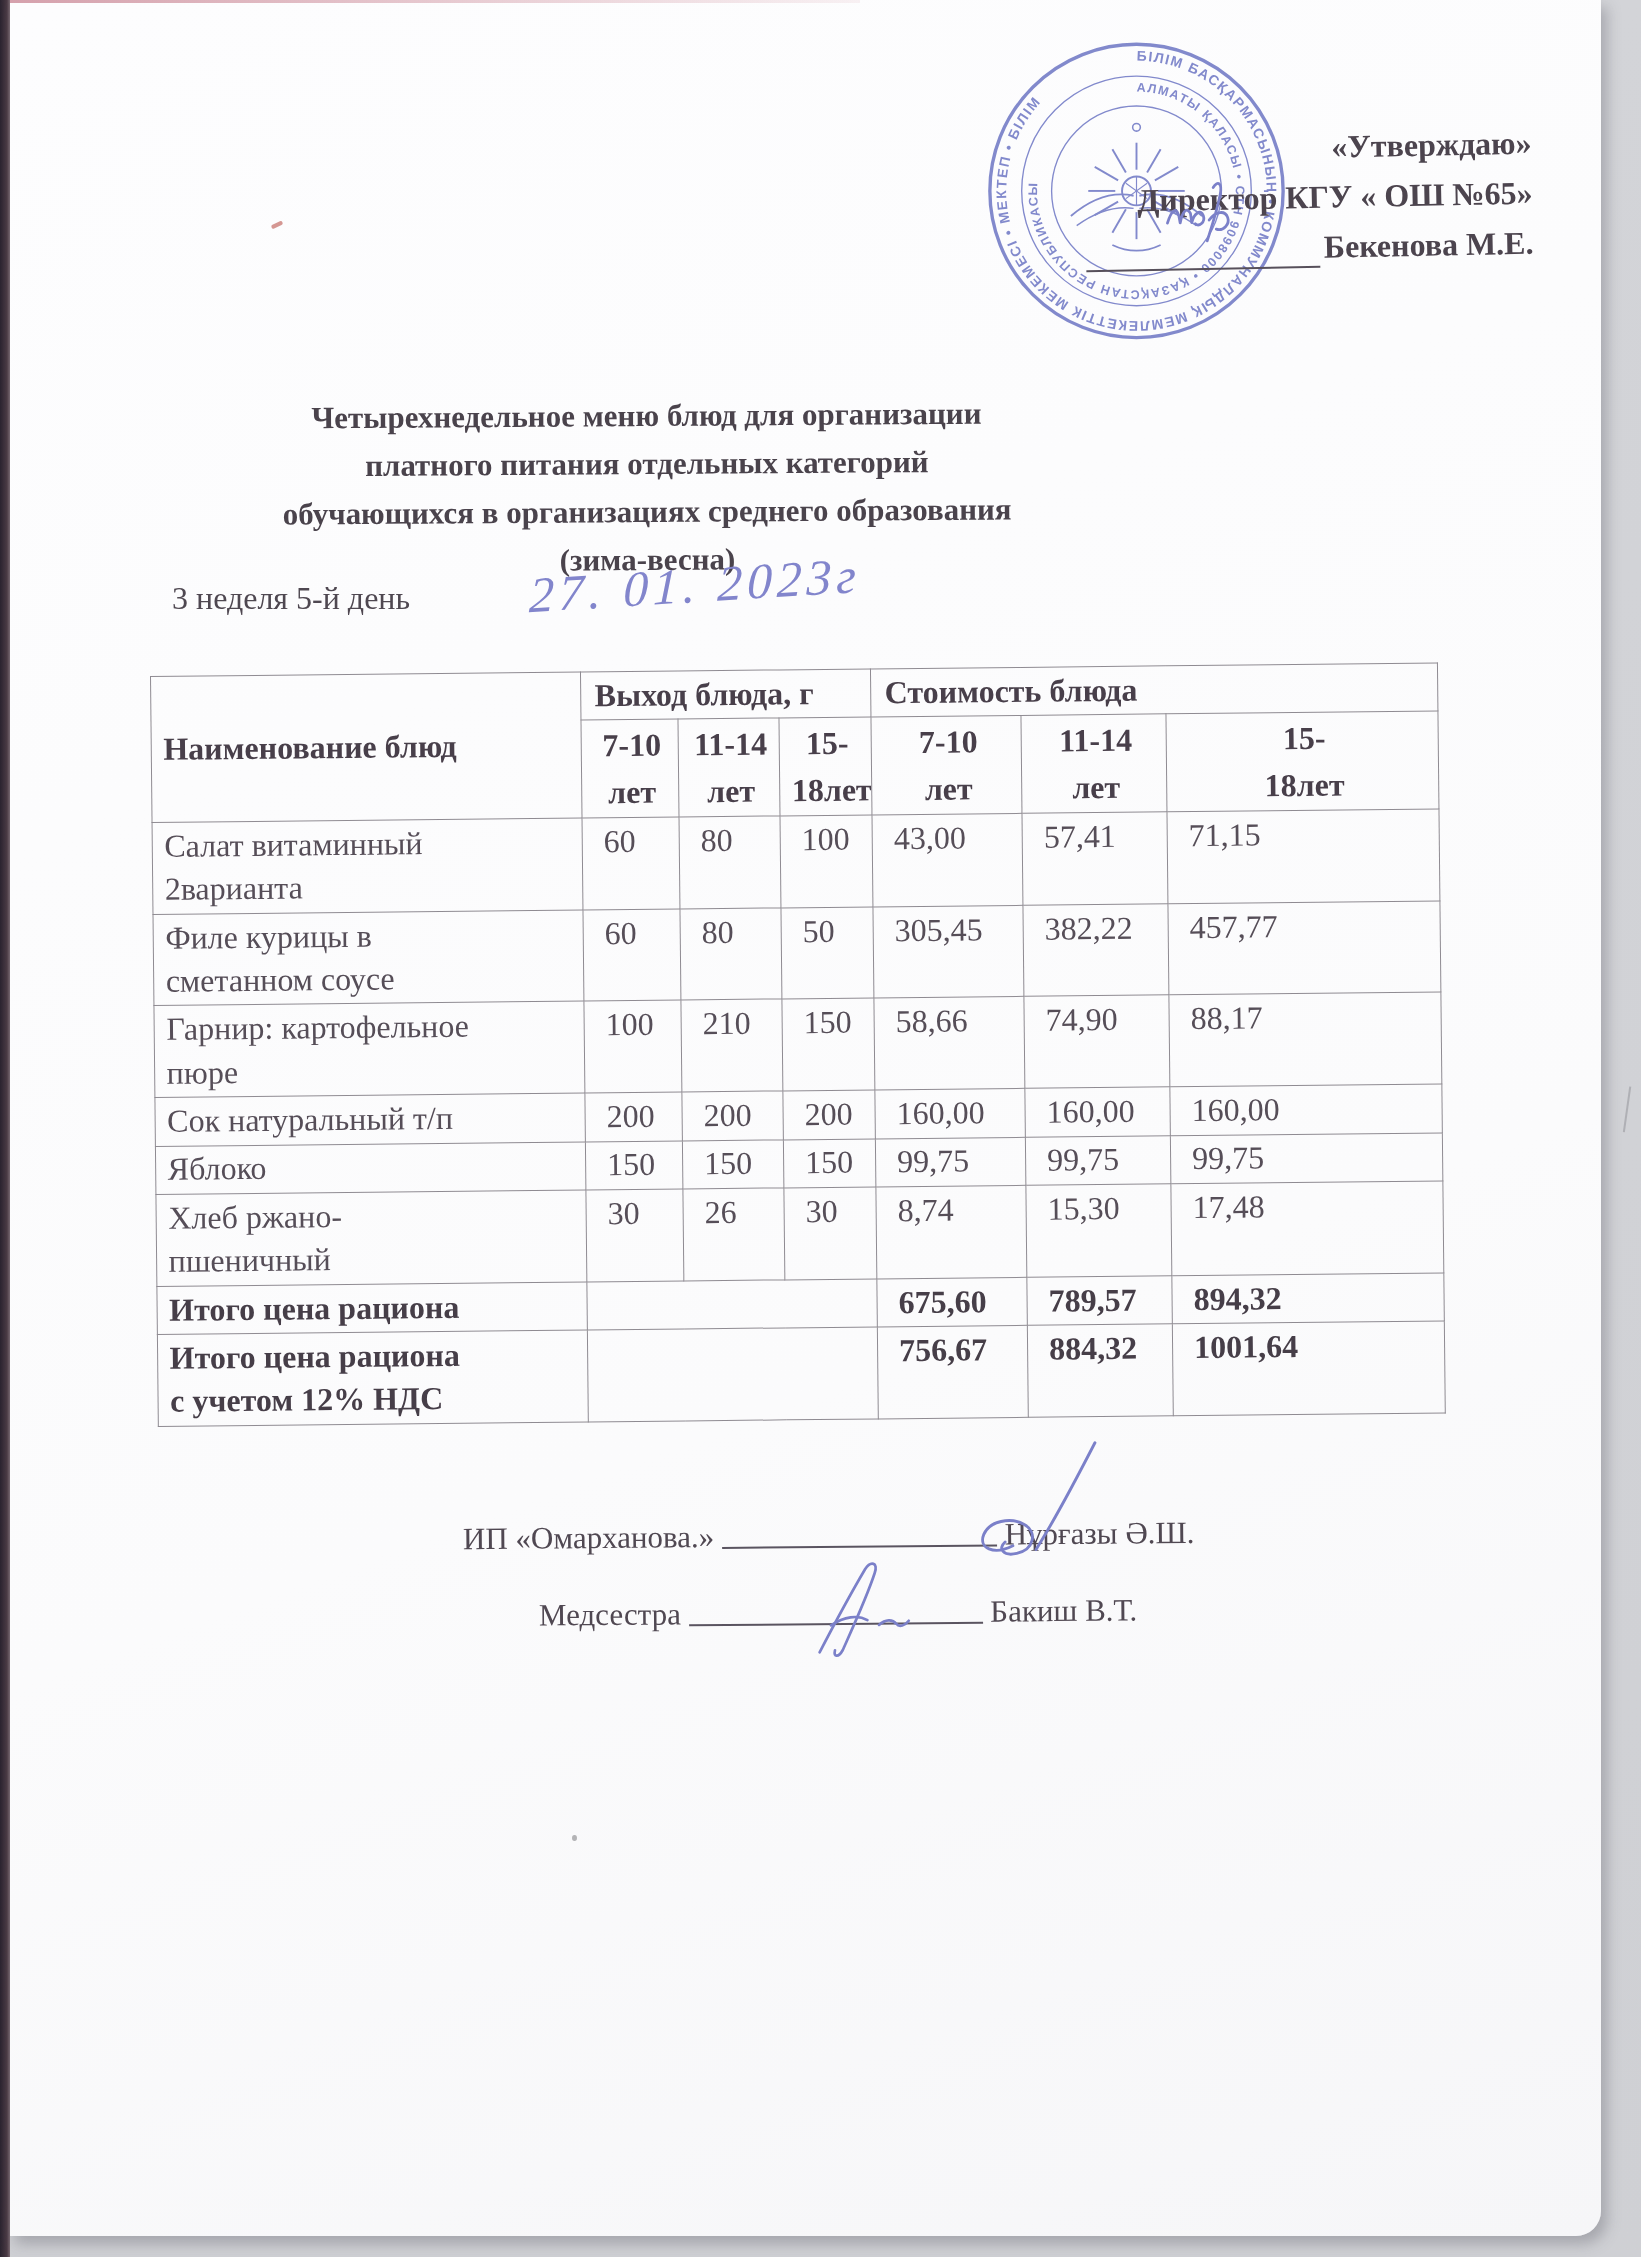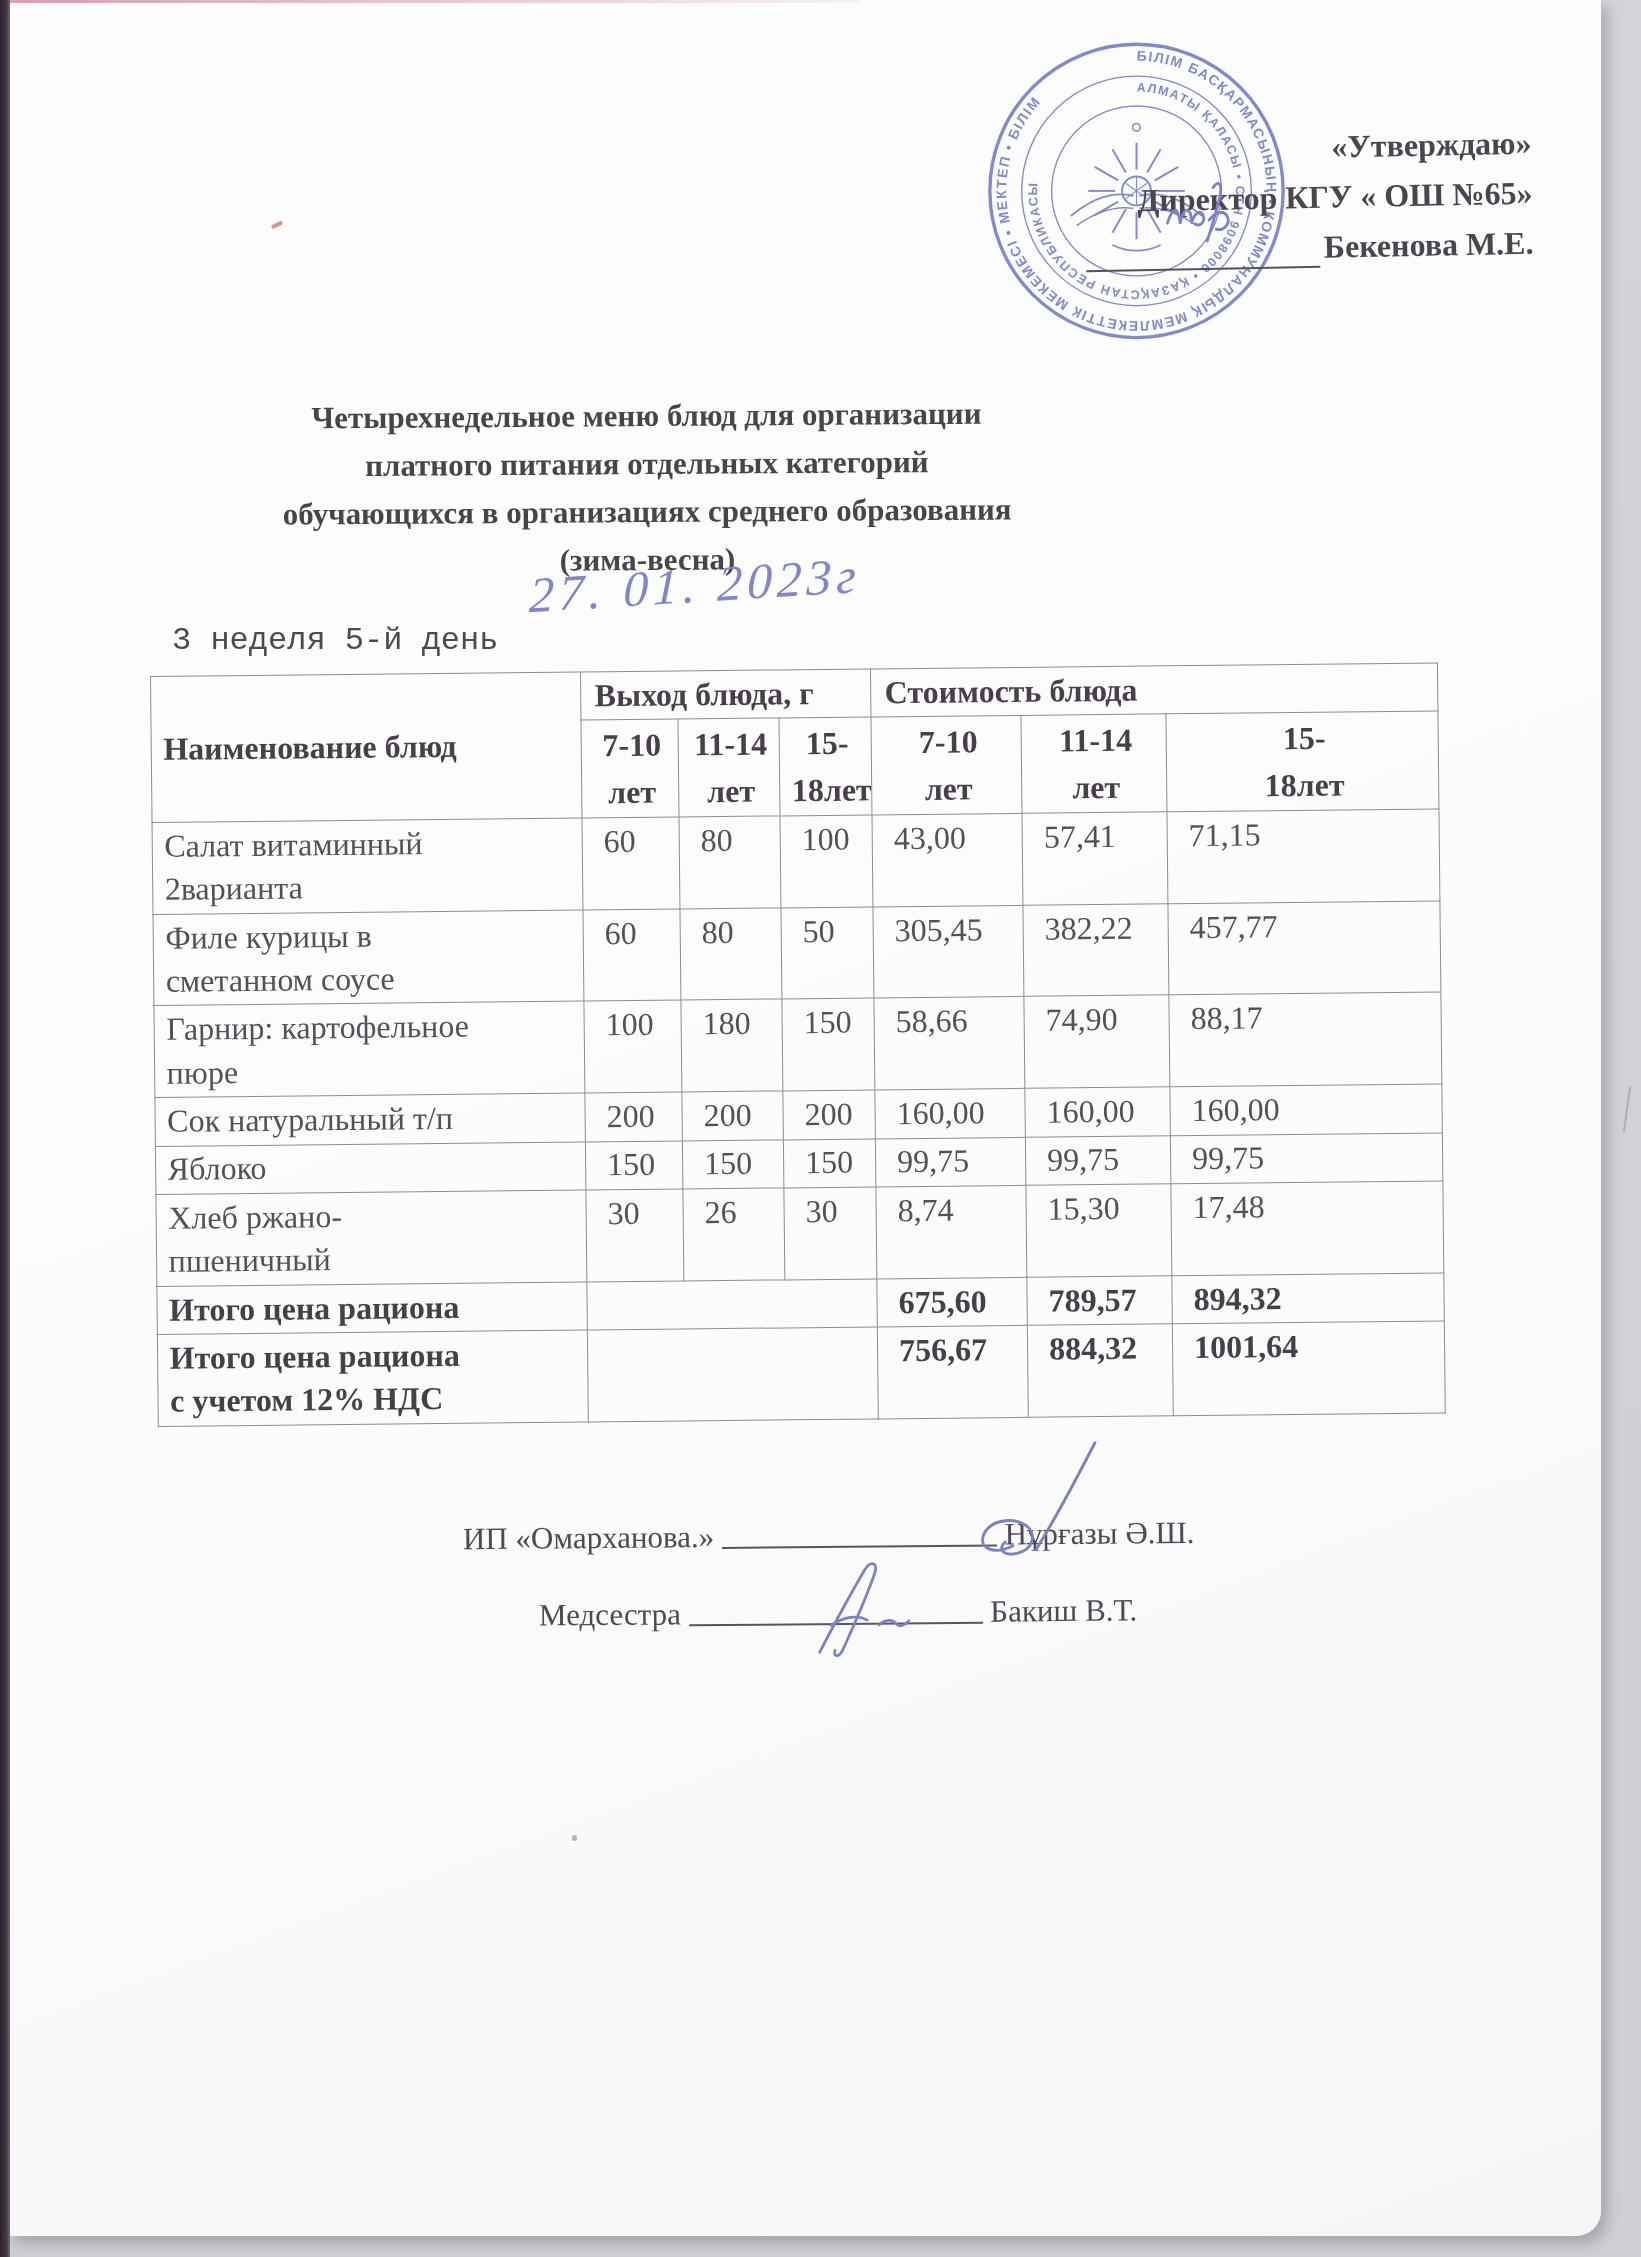--- a/index.html
+++ b/index.html
@@ -33,21 +33,21 @@
     display:inline-block;width:234px;height:1.9px;margin:0 3.9px 3.9px 0;
     border-bottom:2.4px solid #57505b;align-self:flex-end;
   }
   .sig-director{position:absolute;left:75px;top:-60px;width:116px;height:89px;}
   
   .title{
     position:absolute;left:174px;top:392px;width:946px;text-align:center;
     font-weight:bold;font-size:31px;line-height:48px;color:#4a434c;
     transform:rotate(-0.4deg);
   }
-  .week{position:absolute;left:172px;top:622px;font-size:32px;color:#4f4851;font-family:Liberation Mono, monospace;}
+  .week{position:absolute;left:172px;top:580px;font-size:32px;color:#4f4851;}
   .hand-date{
     position:absolute;left:529px;top:556px;
     font-size:50px;font-style:italic;letter-spacing:4.8px;color:#8285cc;
     transform:rotate(-3.5deg) skewX(-5deg);white-space:nowrap;
   }
   
   .menu-table{
     position:absolute;left:150px;top:676px;width:1286px;
     border-collapse:collapse;table-layout:fixed;
     transform:rotate(-0.6deg);transform-origin:0 0;
@@ -205,21 +205,21 @@
     <td class="num">80</td>
     <td class="num">50</td>
     <td class="num">305,45</td>
     <td class="num">382,22</td>
     <td class="num">457,77</td>
   </tr>
   <tr style="height:89px">
     <td class="name">Гарнир: картофельное
 пюре</td>
     <td class="num">100</td>
-    <td class="num">180</td>
+    <td class="num">210</td>
     <td class="num">150</td>
     <td class="num">58,66</td>
     <td class="num">74,90</td>
     <td class="num">88,17</td>
   </tr>
   <tr style="height:43px">
     <td class="name">Сок  натуральный т/п</td>
     <td class="num">200</td>
     <td class="num">200</td>
     <td class="num">200</td>

